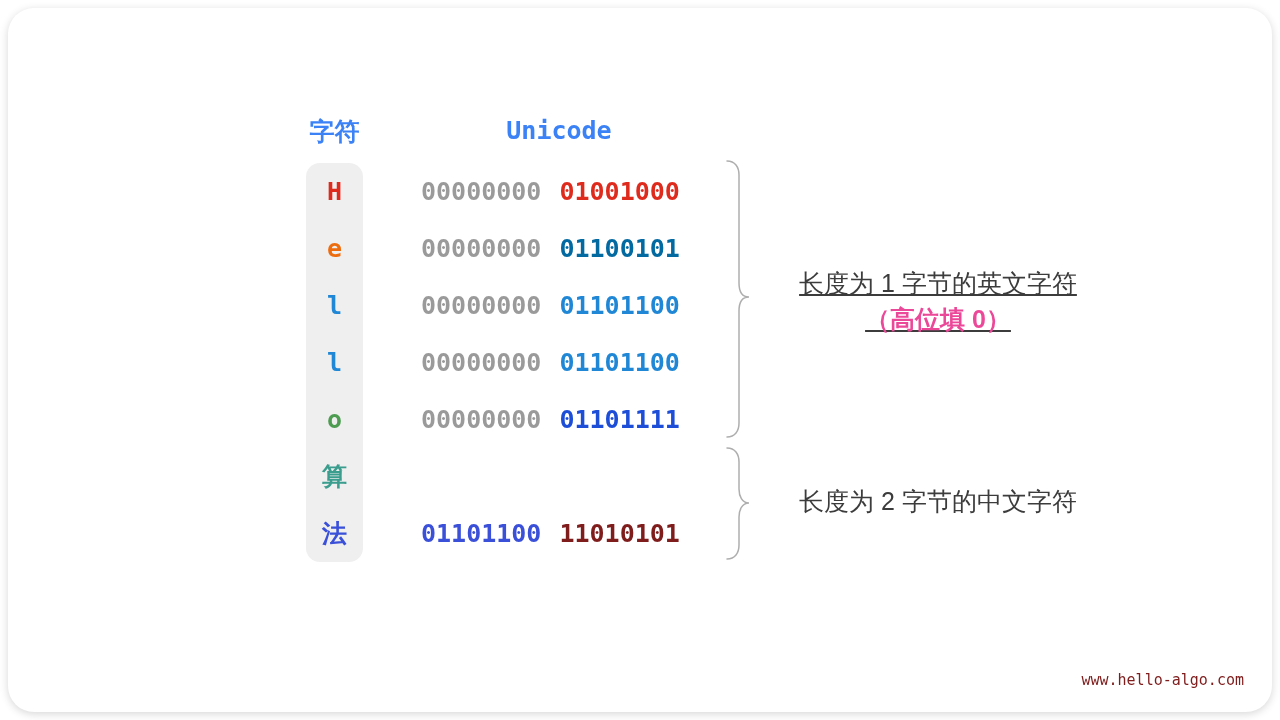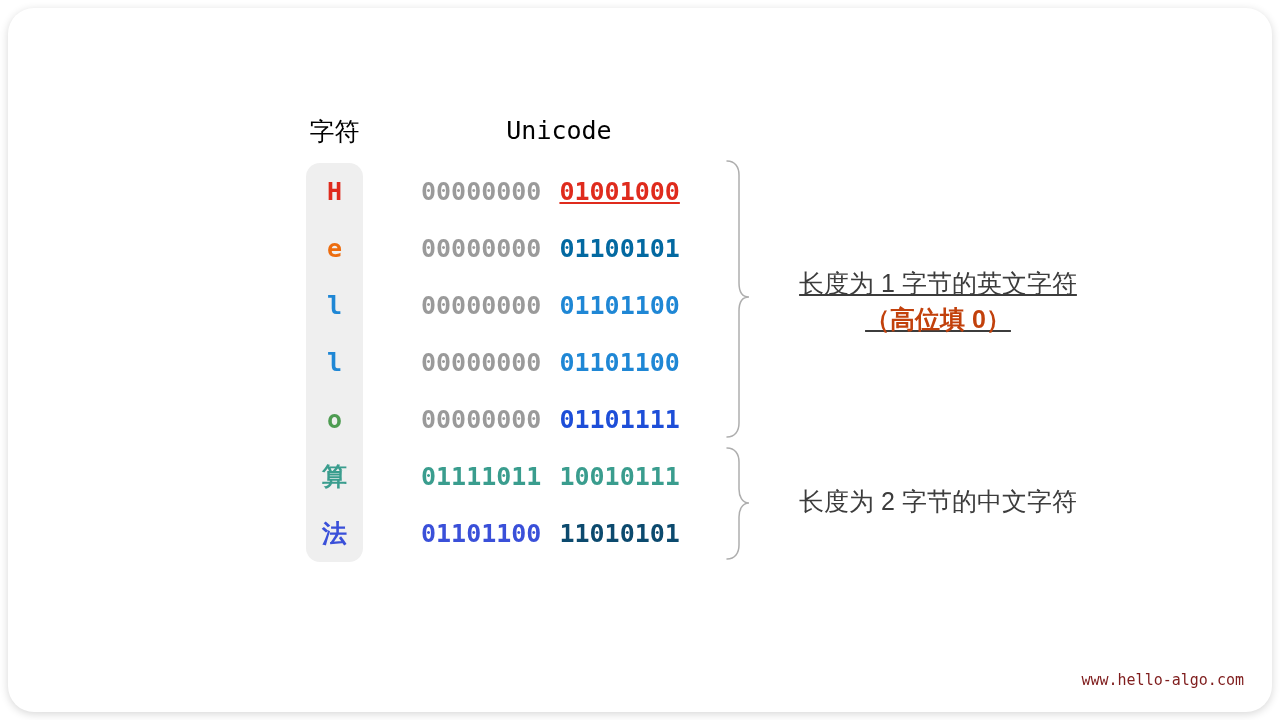--- a/index.html
+++ b/index.html
@@ -8,21 +8,21 @@
     background:#ffffff;
     font-family:"Liberation Sans","DejaVu Sans",sans-serif;
   }
   .card {
     position:absolute; left:8px; top:8px; width:1264px; height:704px;
     background:#ffffff; border-radius:26px;
     box-shadow:0 2px 9px rgba(0,0,0,0.16);
   }
   
   .hdr { position:absolute; top:116px; height:30px; line-height:30px;
-         font-weight:normal; font-size:25px; color:#000000; }
+         font-weight:bold; font-size:25px; color:#3b82f6; }
   .hdr-char { left:306px; width:57px; text-align:center; }
   .hdr-unicode { left:430px; width:258px; text-align:center;
                  font-family:"DejaVu Sans Mono","Liberation Mono",monospace; }
   
   .char-col-bg {
     position:absolute; left:306px; top:163px; width:57px; height:399px;
     background:#efefef; border-radius:14px;
   }
   
   .rows { position:absolute; left:306px; top:163px; width:400px; }
@@ -39,21 +39,21 @@
   .bin .b1 { margin-right:18px; }
   
   .brace-layer { position:absolute; left:0; top:0; pointer-events:none; }
   .brace-layer path { stroke:#aeaeae; stroke-width:1.5; fill:none;
                       stroke-linecap:round; }
   
   .annotation { position:absolute; width:356px; text-align:center;
                 font-size:25px; line-height:36px; color:#3c3c3c; }
   .ann-english { left:760px; top:265px;text-decoration:underline; }
   .ann-chinese { left:760px; top:483px; }
-  .ann-note { font-weight:bold; color:#c2410c; }
+  .ann-note { font-weight:bold; color:#ec4899; }
   
   .watermark {
     position:absolute; right:36px; top:671px; font-size:15px; color:#7f1d1d;
     font-family:"DejaVu Sans Mono","Liberation Mono",monospace;
   }
 </style>
 </head>
 <body>
 
 <div id="canvas">
@@ -62,21 +62,21 @@
   <div class="hdr hdr-char">字符</div>
   <div class="hdr hdr-unicode">Unicode</div>
 
   <div class="char-col-bg"></div>
 
   <div class="rows">
     <div class="row">
       <span class="char-cell" style="color: rgb(223, 43, 29);">H</span>
       <span class="bin">
         <span class="b1" style="color: rgb(154, 154, 154);">00000000</span>
-        <span class="b2" style="color: rgb(223, 43, 29); text-decoration: underline;">01001000</span>
+        <span class="b2" style="color: rgb(223, 43, 29);">01001000</span>
       </span>
     </div>
     <div class="row">
       <span class="char-cell" style="color: rgb(237, 108, 14);">e</span>
       <span class="bin">
         <span class="b1" style="color: rgb(154, 154, 154);">00000000</span>
         <span class="b2" style="color: #0369a1;">01100101</span>
       </span>
     </div>
     <div class="row">
@@ -95,30 +95,26 @@
     </div>
     <div class="row">
       <span class="char-cell" style="color: rgb(78, 156, 82);">o</span>
       <span class="bin">
         <span class="b1" style="color: rgb(154, 154, 154);">00000000</span>
         <span class="b2" style="color: #1d4ed8;">01101111</span>
       </span>
     </div>
     <div class="row">
       <span class="char-cell" style="color: rgb(58, 157, 142);">算</span>
-      <span class="bin">
-        <span class="b1" style="color: rgb(58, 157, 142);">01111011</span>
-        <span class="b2" style="color: rgb(58, 157, 142);">10010111</span>
-      </span>
     </div>
     <div class="row">
       <span class="char-cell" style="color: rgb(58, 80, 217);">法</span>
       <span class="bin">
         <span class="b1" style="color: rgb(58, 80, 217);">01101100</span>
-        <span class="b2" style="color: #0c4a6e;">11010101</span>
+        <span class="b2" style="color: #7f1d1d;">11010101</span>
       </span>
     </div>
   </div>
 
   <svg class="brace-layer" width="1280" height="720">
     <path d="M 727 161 C 735 161 739 167 739 175 L 739 283 C 739 291 742 297 749 297 C 742 297 739 303 739 311 L 739 423 C 739 431 735 437 727 437"></path>
     <path d="M 727 448 C 735 448 739 454 739 462 L 739 489 C 739 496 742 503 749 503 C 742 503 739 510 739 517 L 739 545 C 739 553 735 559 727 559"></path>
   </svg>
 
   <div class="annotation ann-english">

